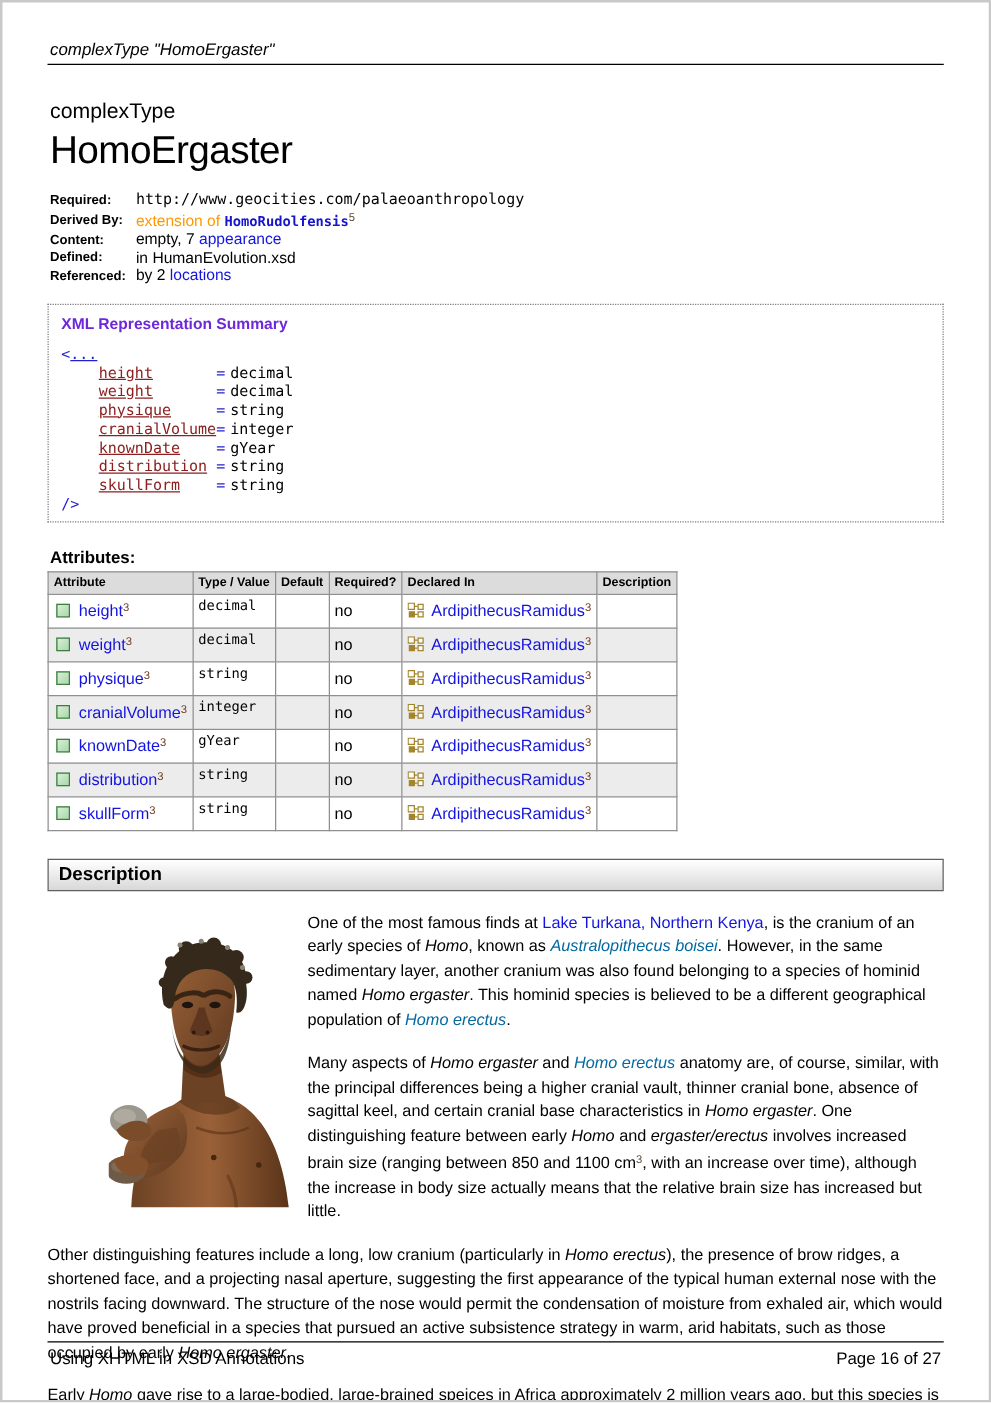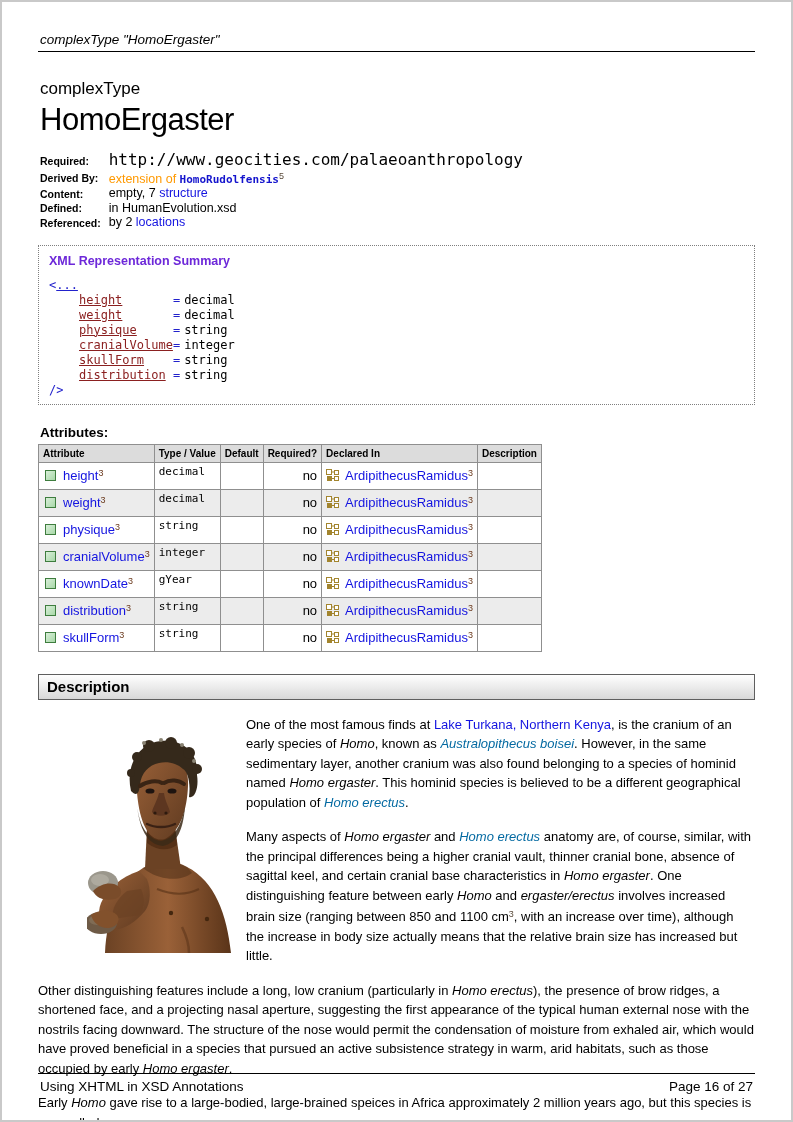--- a/index.html
+++ b/index.html
@@ -21,21 +21,21 @@
     font-size:13.5px;font-style:italic;
   }
   
   .title-kind{margin:27px 36px 0 38px;font-size:17px;}
   .title-name{margin:3px 36px 0 38px;font-size:31px;letter-spacing:-0.5px;}
   
   .meta{display:table;margin:15px 36px 0 38px;border-spacing:0;}
   .meta-row{display:table-row;}
   .meta-label{display:table-cell;font-size:10.5px;font-weight:bold;padding:0 8px 1px 0;white-space:nowrap;vertical-align:middle;}
   .meta-value{display:table-cell;font-size:12.5px;padding:0 0 1px 0;vertical-align:middle;line-height:13.5px;}
-  .seg-mono{font-family:"DejaVu Sans Mono",monospace;font-size:16px;}
+  .seg-mono{font-family:"DejaVu Sans Mono",monospace;font-size:12px;}
   .seg-monolink{font-family:"DejaVu Sans Mono",monospace;font-size:11px;font-weight:bold;color:#1414cd;}
   .seg-orange{color:#ff9900;}
   .seg-link{color:#1414e0;}
   .seg-ilink{color:#0369a1;font-style:italic;}
   .seg-i{font-style:italic;}
   .seg-sup{font-size:9px;vertical-align:4px;color:#5a4a3a;}
   
   .xml-box{
     margin:14px 36px 0 36px;
     border:1px dotted #7f7f7f;
@@ -55,21 +55,21 @@
   table.attrs{border-collapse:collapse;margin-left:36px;font-size:13px;}
   table.attrs th,table.attrs td{border:1px solid #8f8f8f;}
   table.attrs th{
     background:#dcdcdc;font-size:10px;font-weight:bold;text-align:left;
     padding:3px 4px;white-space:nowrap;
   }
   table.attrs td{padding:2px 4px;height:22px;}
   tr.row-alt td{background:#ececec;}
   td.c-attr{white-space:nowrap;}
   td.c-type{font-family:"DejaVu Sans Mono",monospace;font-size:11px;vertical-align:top;padding-top:3px;}
-  td.c-req{text-align:right;}
+  td.c-req{text-align:left;}
   td.c-decl{white-space:nowrap;}
   .attr-link,.decl-link{color:#1414e0;cursor:pointer;}
   sup.fn{font-size:9px;vertical-align:4px;color:#6b3a1e;}
   .green-sq{
     display:inline-block;width:9px;height:9px;margin:0 7px 0 2px;
     border:1px solid #3e7d3e;
     background:linear-gradient(135deg,#d9efd9 0%,#a8d8a8 100%);
     vertical-align:-1px;
   }
   .ct-icon{display:inline-block;vertical-align:-2px;margin-right:5px;}
@@ -111,42 +111,43 @@
     <div class="meta-row">
       <span class="meta-label">Required:</span>
       <span class="meta-value"><span class="seg-mono">http://www.geocities.com/palaeoanthropology</span></span>
     </div>
     <div class="meta-row">
       <span class="meta-label">Derived By:</span>
       <span class="meta-value"><span class="seg-orange">extension of </span><span class="seg-monolink">HomoRudolfensis</span><span class="seg-sup">5</span></span>
     </div>
     <div class="meta-row">
       <span class="meta-label">Content:</span>
-      <span class="meta-value"><span>empty, 7 </span><span class="seg-link">structure</span></span>
+      <span class="meta-value"><span>empty, 7 </span><span class="seg-link">appearance</span></span>
     </div>
     <div class="meta-row">
       <span class="meta-label">Defined:</span>
       <span class="meta-value"><span>in HumanEvolution.xsd</span></span>
     </div>
     <div class="meta-row">
       <span class="meta-label">Referenced:</span>
       <span class="meta-value"><span>by 2 </span><span class="seg-link">locations</span></span>
     </div>
   </div>
 
   <div class="xml-box">
     <div class="xml-title">XML Representation Summary</div>
     <div class="xml-code">
       <div><span class="xml-open">&lt;</span><span class="xml-dots">...</span></div>
       <div class="xline"><span class="xname"><a>height</a></span><span class="xeq">=</span><span class="xtype">decimal</span></div>
       <div class="xline"><span class="xname"><a>weight</a></span><span class="xeq">=</span><span class="xtype">decimal</span></div>
       <div class="xline"><span class="xname"><a>physique</a></span><span class="xeq">=</span><span class="xtype">string</span></div>
       <div class="xline"><span class="xname"><a>cranialVolume</a></span><span class="xeq">=</span><span class="xtype">integer</span></div>
+      <div class="xline"><span class="xname"><a>knownDate</a></span><span class="xeq">=</span><span class="xtype">gYear</span></div>
+      <div class="xline"><span class="xname"><a>distribution</a></span><span class="xeq">=</span><span class="xtype">string</span></div>
       <div class="xline"><span class="xname"><a>skullForm</a></span><span class="xeq">=</span><span class="xtype">string</span></div>
-      <div class="xline"><span class="xname"><a>distribution</a></span><span class="xeq">=</span><span class="xtype">string</span></div>
       <div class="xml-close">/&gt;</div>
     </div>
   </div>
 
   <div class="attrs-caption">Attributes:</div>
 
   <table class="attrs">
     <colgroup>
       <col style="width:106px">
         <col style="width:62px">

